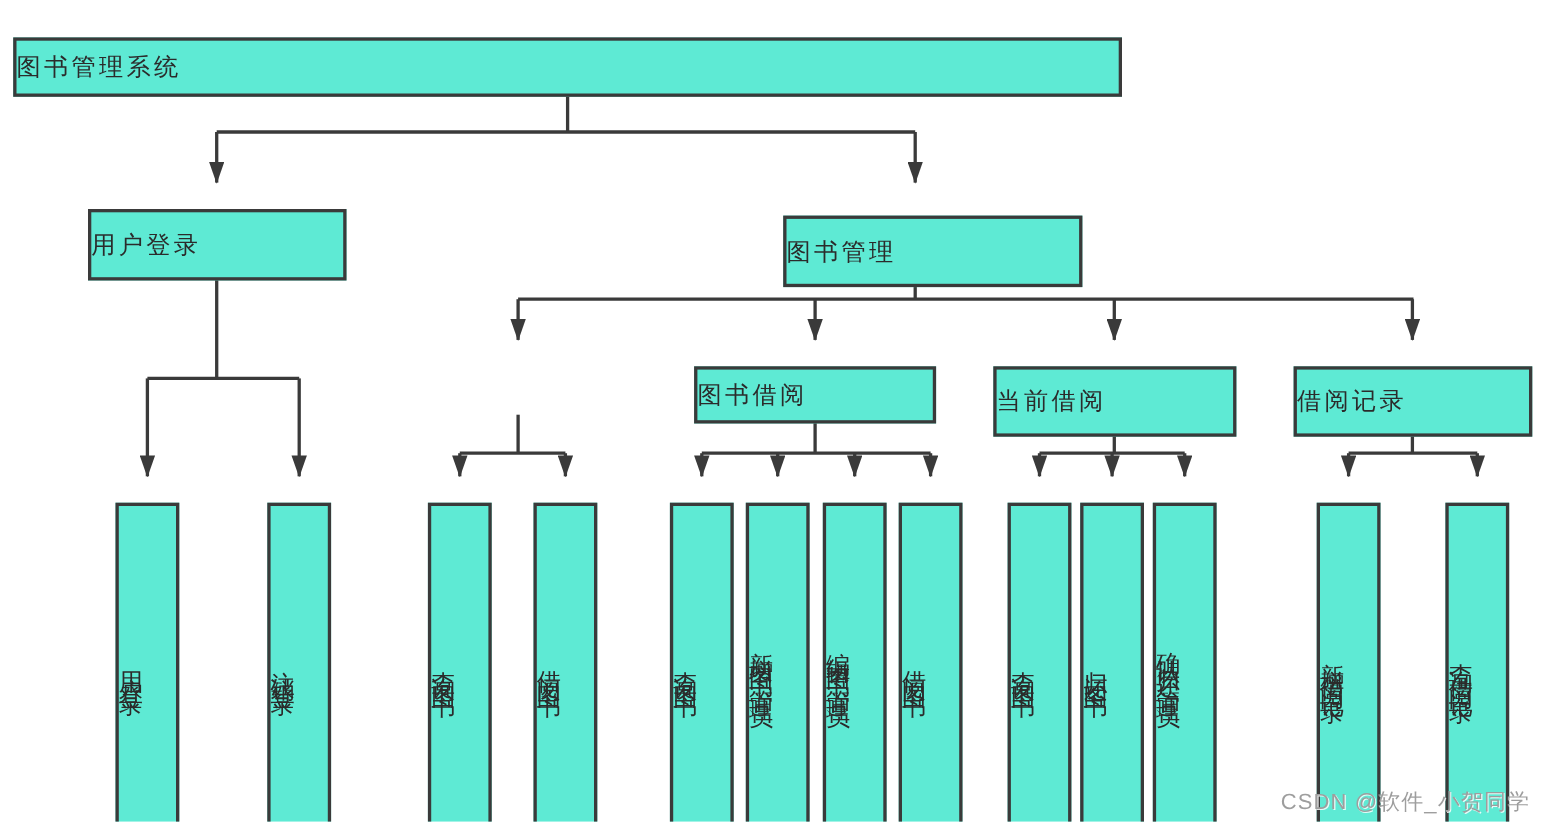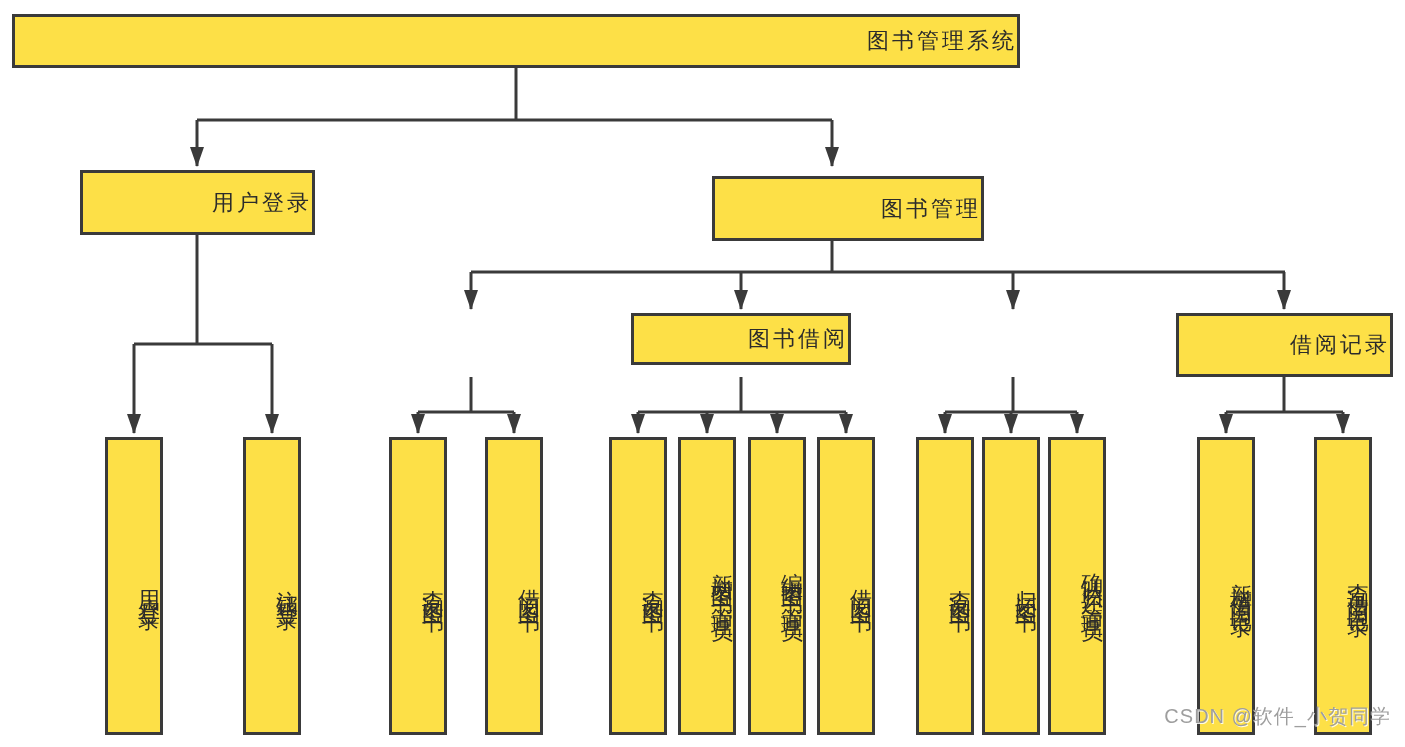--- a/index.html
+++ b/index.html
@@ -17,43 +17,44 @@
     font-family:"Liberation Sans","DejaVu Sans",sans-serif;
     color:var(--text);
   }
   .wires{position:absolute;left:0;top:0;width:1405px;height:747px;}
   .wires path{stroke:var(--line);stroke-width:3;fill:none;}
   .wires .head{fill:var(--line);stroke:none;}
   .box{
     position:absolute;
     box-sizing:border-box;
     border:3px solid var(--line);
-    background:#fde047;
+    background:#5eead4;
     display:flex;
     align-items:center;
-    justify-content:flex-end;
+    justify-content:flex-start;
     text-align:center;
+    margin-top:20px;
   }
   .box.h span{
     font-size:22px;
     letter-spacing:3px;
     white-space:nowrap;
     line-height:1;
   }
   .box.leaf span{
     writing-mode:vertical-rl;
     text-orientation:mixed;
     font-size:22px;
     letter-spacing:7px;
     line-height:1;
   }
   .watermark{
     position:absolute;
     right:14px;
-    bottom:17px;
+    bottom:5px;
     font-size:20px;
     color:var(--watermark);
     letter-spacing:1px;
     white-space:nowrap;
     text-shadow:1px 1px 0 rgba(255,255,255,0.85);
   }
 </style>
 </head>
 <body>
 
@@ -114,20 +115,23 @@
   <div class="box h" style="left:80px;top:170px;width:235px;height:65px">
     <span>用户登录</span>
   </div>
   <div class="box h" style="left:712px;top:176px;width:272px;height:65px">
     <span>图书管理</span>
   </div>
 
   <div class="box h" style="left:631px;top:313px;width:220px;height:52px">
     <span>图书借阅</span>
   </div>
+  <div class="box h" style="left:903px;top:313px;width:221px;height:64px">
+    <span>当前借阅</span>
+  </div>
   <div class="box h" style="left:1176px;top:313px;width:217px;height:64px">
     <span>借阅记录</span>
   </div>
 
   <div class="box leaf" style="left:105px;top:437px;width:58px;height:298px">
     <span>用户登录</span>
   </div>
   <div class="box leaf" style="left:243px;top:437px;width:58px;height:298px">
     <span>注销登录</span>
   </div>

